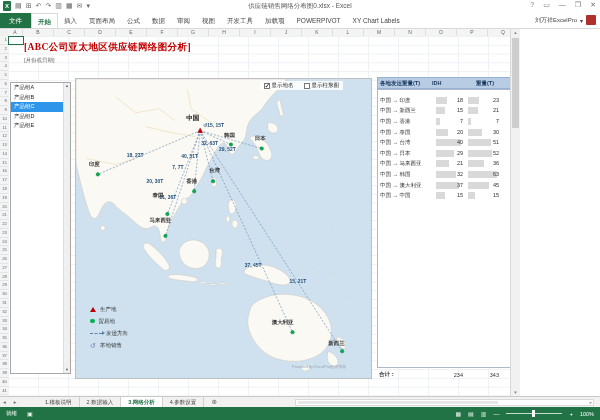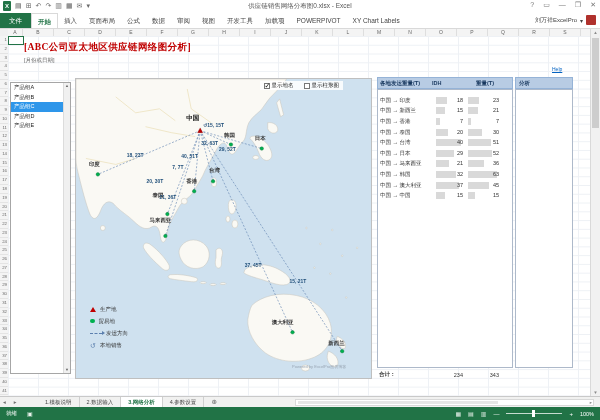--- a/index.html
+++ b/index.html
@@ -15,21 +15,21 @@
   .win-controls{position:absolute;right:4px;top:1px;display:flex;gap:9px;font-size:7px;color:#777;}
   
   .tabrow{position:absolute;left:0;top:13px;width:600px;height:15px;background:#fff;border-bottom:1px solid #d9d9d9;display:flex;align-items:stretch;}
   .file-tab{background:#217346;color:#fff;font-size:6.5px;padding:4px 9px 0 9px;}
   .ribbon-tabs{display:flex;}
   .rtab{font-size:6.5px;color:#444;padding:4px 6px 0 6px;}
   .rtab.active{color:#217346;font-weight:bold;background:#fff;border:1px solid #d9d9d9;border-bottom:none;}
   .account{position:absolute;right:4px;top:2px;display:flex;align-items:center;gap:3px;font-size:6px;color:#444;}
   .avatar{width:10px;height:10px;background:#b0312c;border-radius:1px;}
   
-  .sheet-area{position:absolute;left:0;top:29px;width:600px;height:367px;background:#fff;}
+  .sheet-area{position:absolute;left:0;top:29px;width:520px;height:367px;background:#fff;}
   .corner{position:absolute;left:0;top:0;width:8px;height:7px;background:#f0f0f0;border-right:1px solid #cfcfcf;border-bottom:1px solid #cfcfcf;}
   .colrow{position:absolute;left:8px;top:0;right:10px;height:7px;display:flex;background:#f4f4f4;border-bottom:1px solid #cfcfcf;overflow:hidden;}
   .colh{width:30px;flex:none;text-align:center;font-size:5px;color:#666;line-height:7px;border-right:1px solid #dedede;}
   .rowcol{position:absolute;left:0;top:7px;width:8px;bottom:0;background:#f4f4f4;border-right:1px solid #cfcfcf;overflow:hidden;}
   .rowh{height:8.78px;font-size:4.3px;color:#666;text-align:right;padding-right:1px;border-bottom:1px solid #e4e4e4;box-sizing:border-box;line-height:8.5px;}
   .grid{position:absolute;left:8px;top:7px;right:10px;bottom:0;background:#fff;overflow:hidden;
         background-image:linear-gradient(to right,#eef1f5 1px,transparent 1px),linear-gradient(to bottom,#eef1f5 1px,transparent 1px);
         background-size:30px 8.78px;}
   .sel-cell{position:absolute;left:0;top:0;width:16px;height:9px;border:1.4px solid #217346;background:#fff;box-sizing:border-box;}
   .sheet-title{position:absolute;left:16px;top:5px;font-family:"Liberation Serif","DejaVu Serif",serif;

